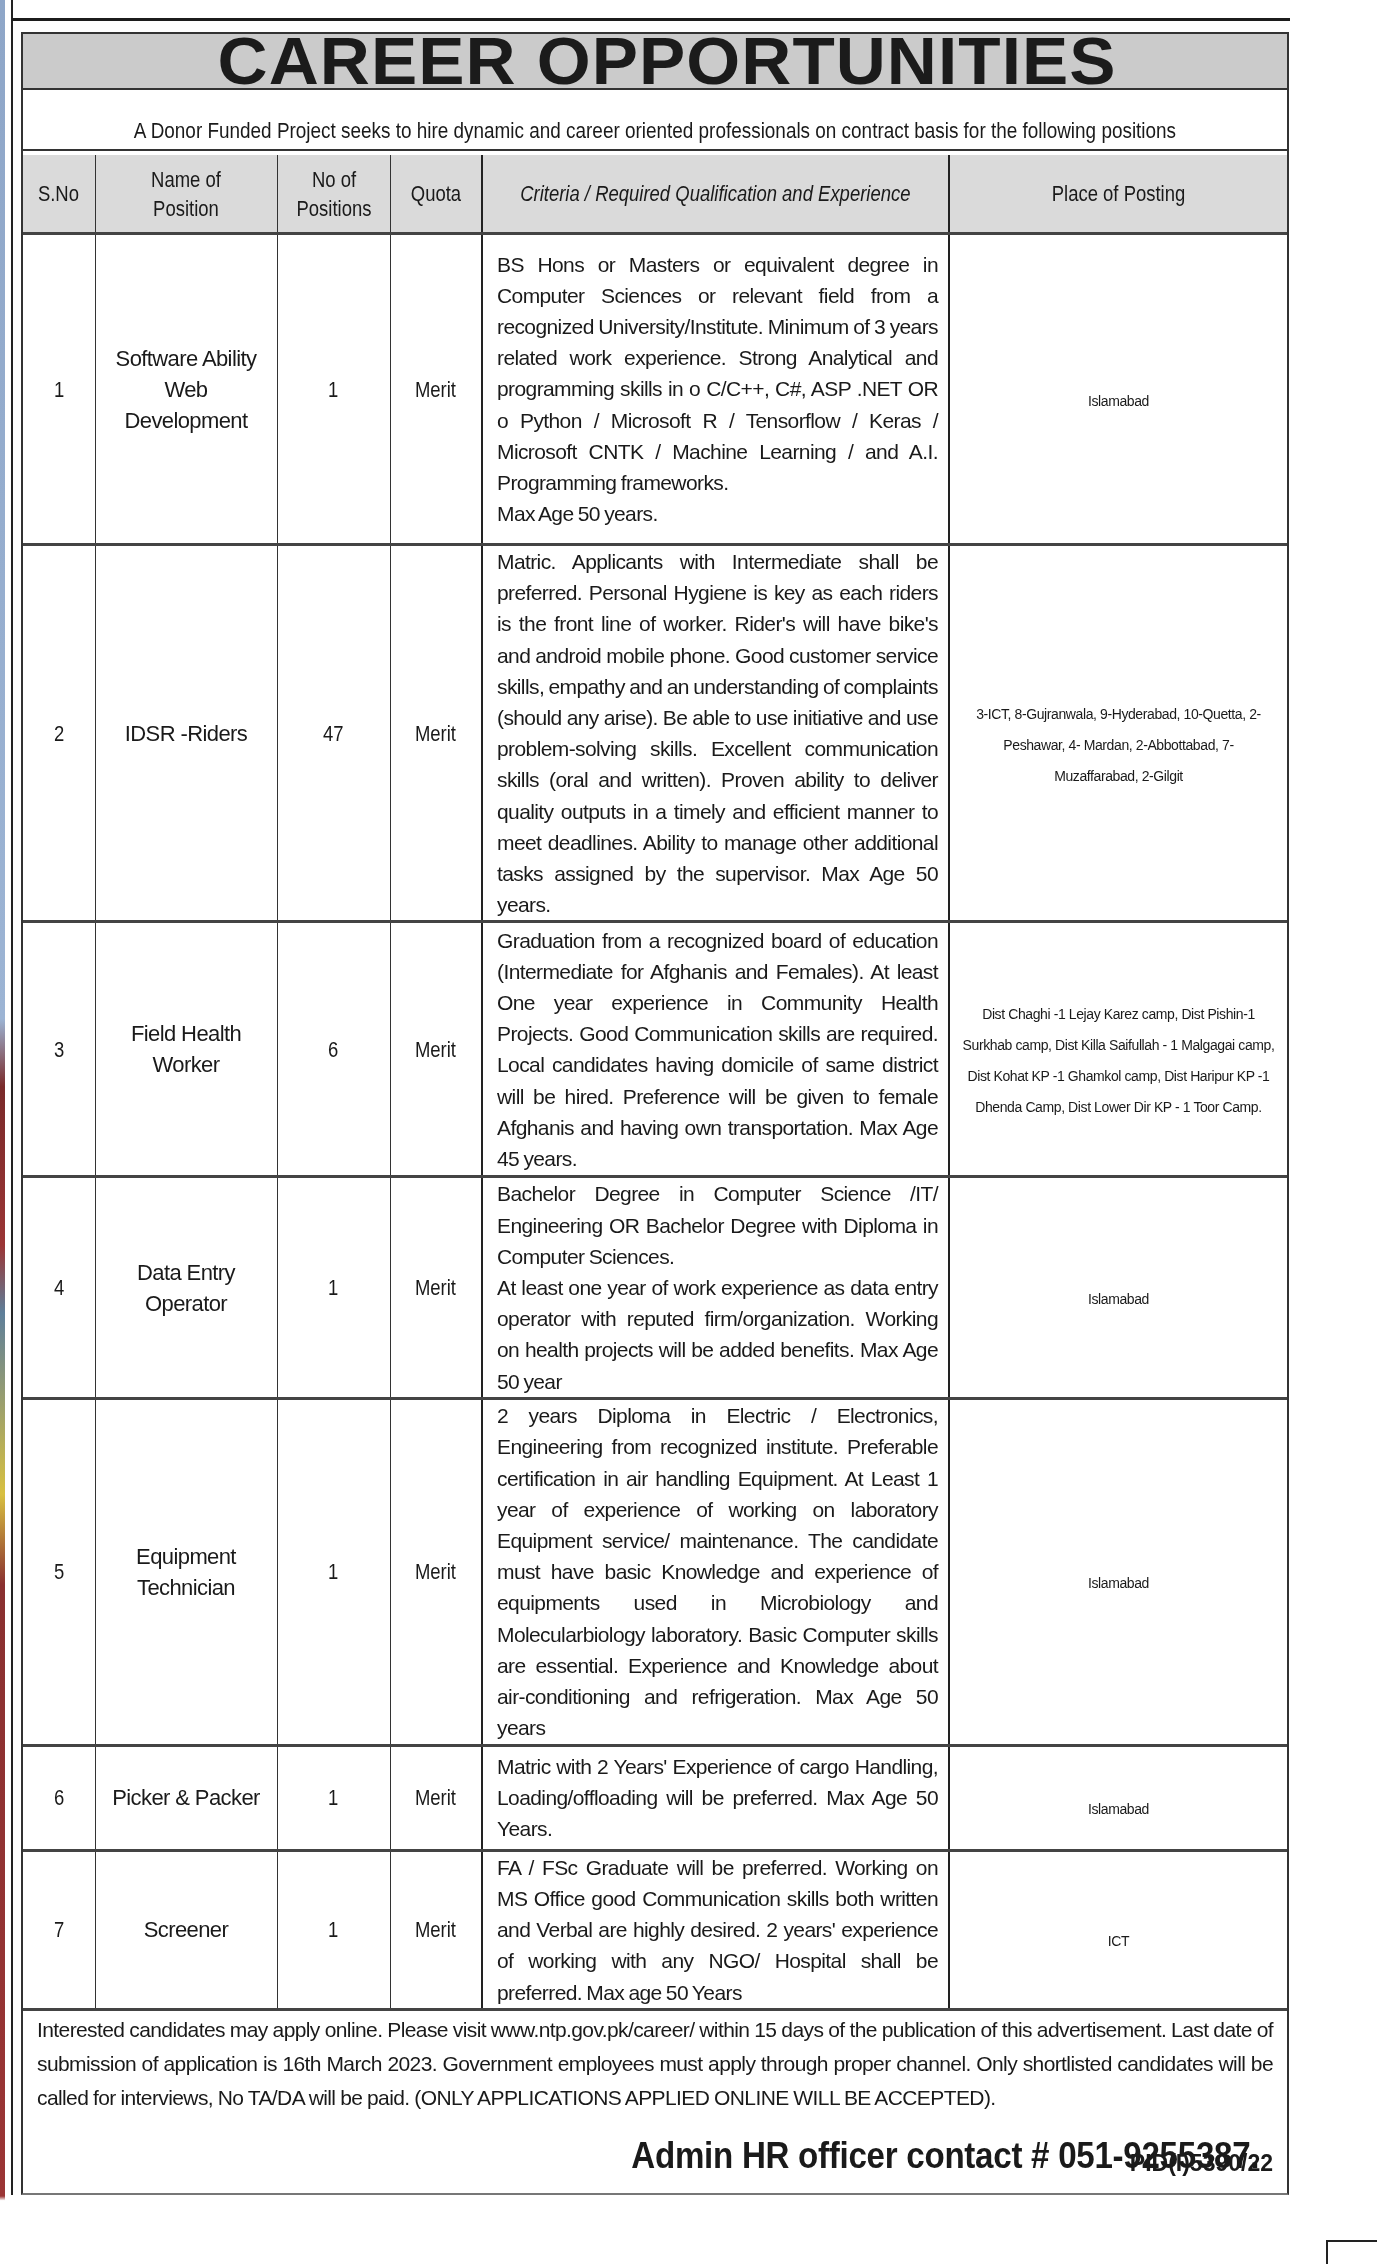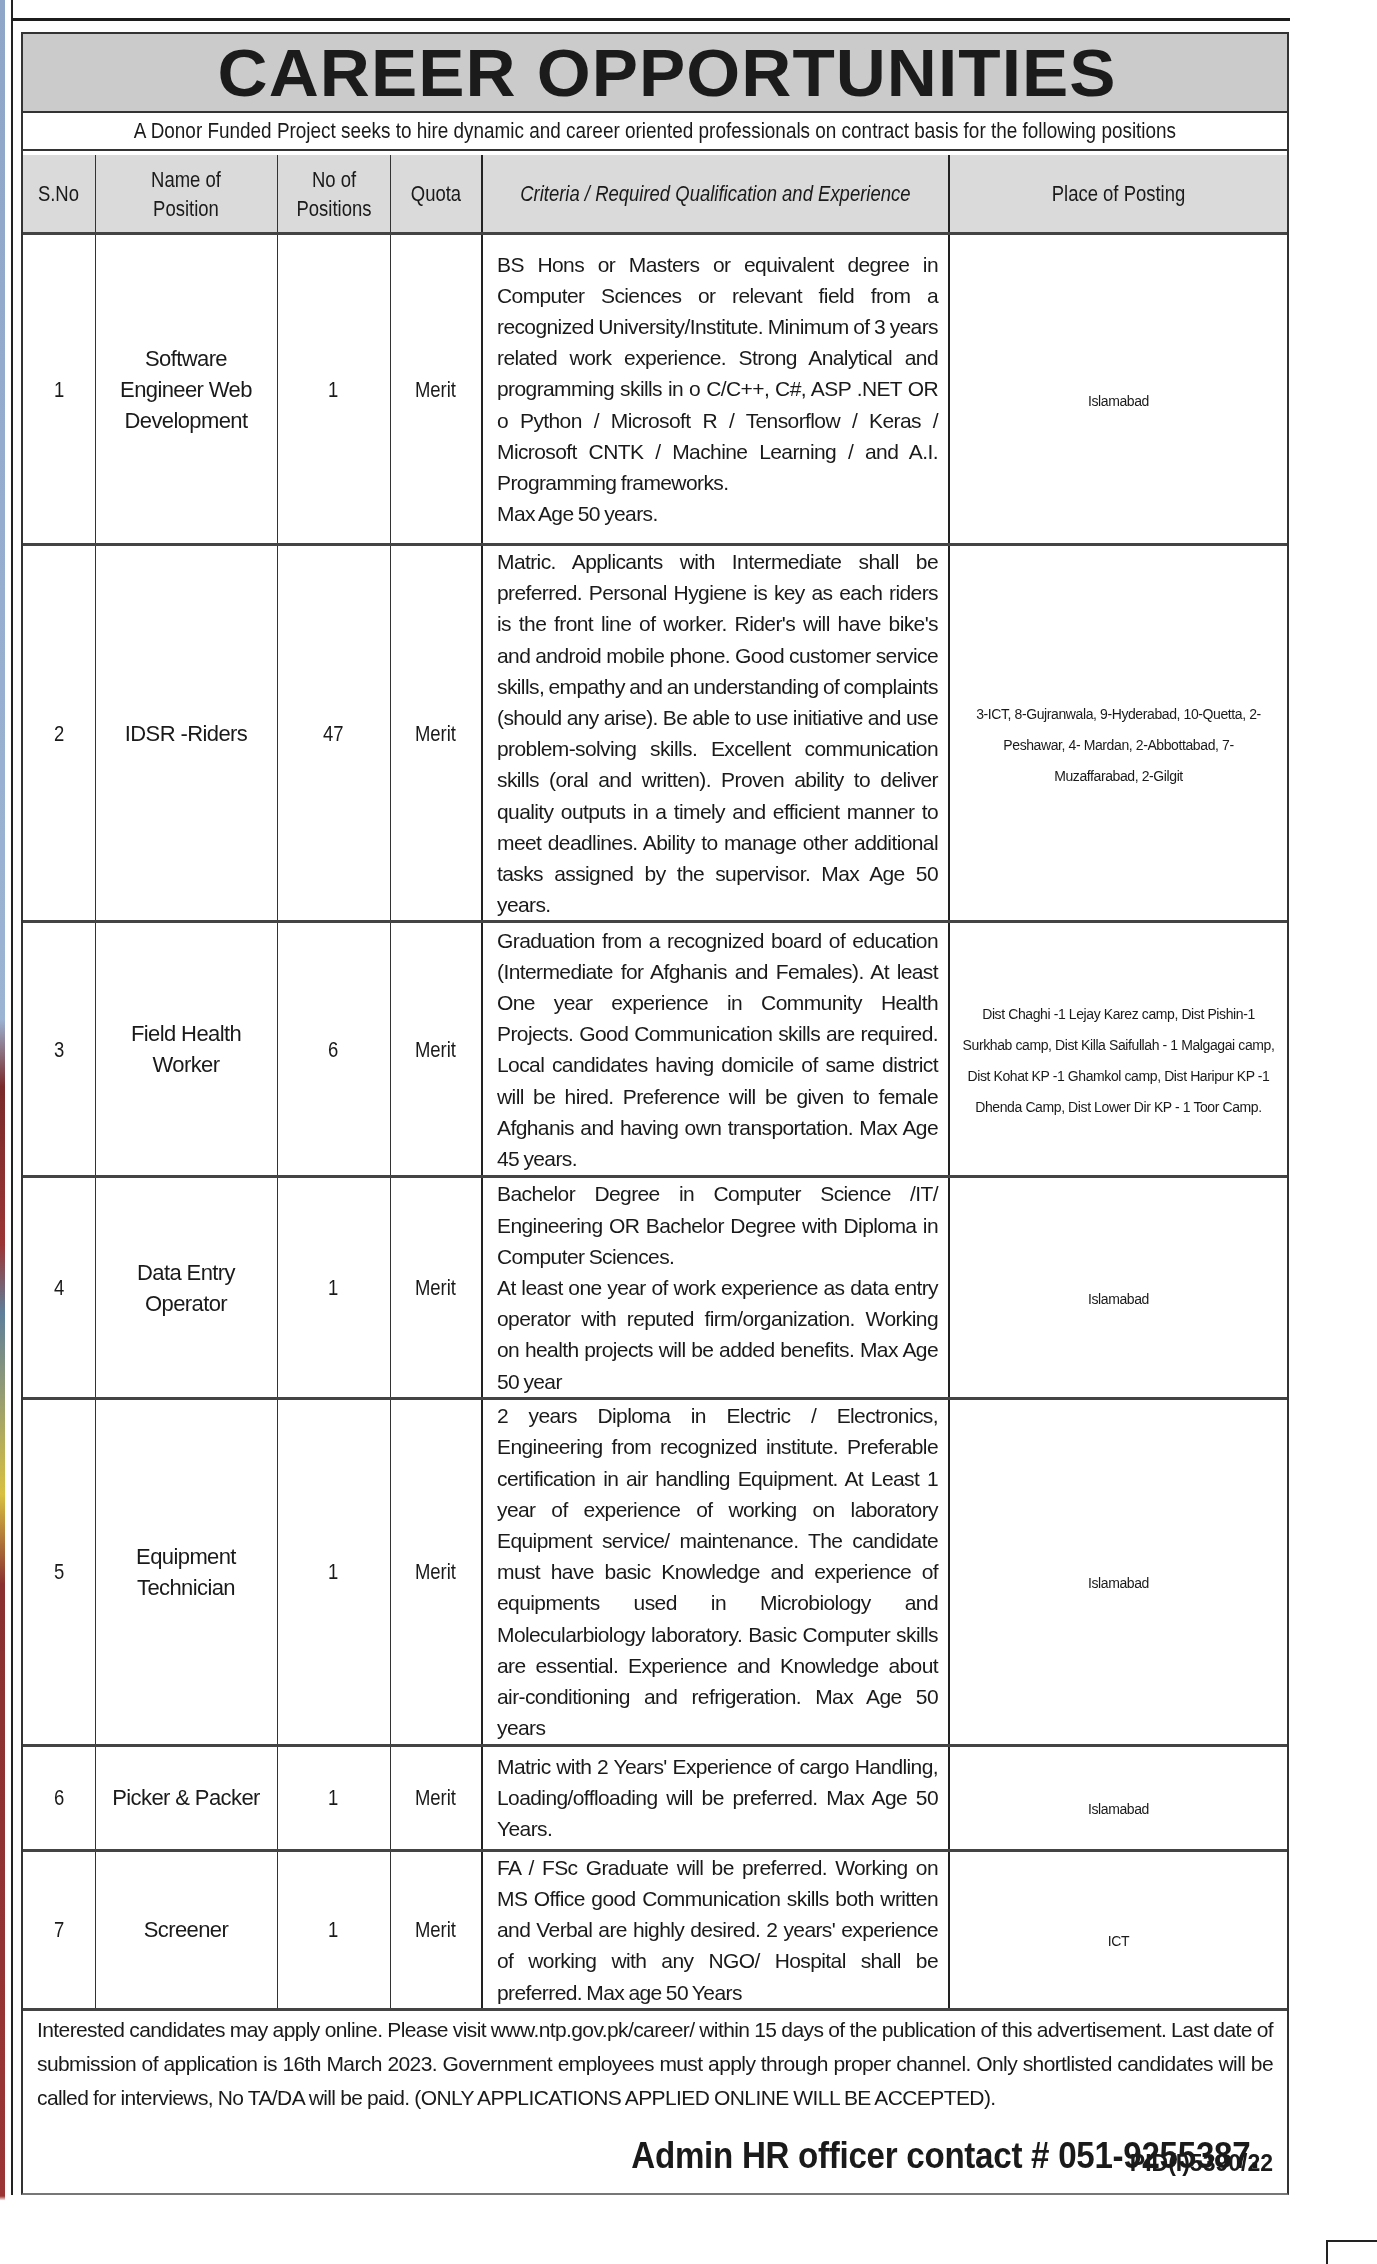--- a/index.html
+++ b/index.html
@@ -8,21 +8,21 @@
   .edge-strip { position: absolute; left: 0; top: 0; width: 5px; height: 2264px;
     background: linear-gradient(to bottom, #8ea6c8 0%, #9cb4d4 45%, #7a2a2a 48%, #9b3535 55%, #5e7f9a 58%, #d8c040 66%, #8a3030 70%, #9b3535 97%, #ffffff 97.2%); }
   .vline { position: absolute; left: 11px; top: 0; width: 2px; height: 2195px; background: #222; }
   .top-rule { position: absolute; left: 12px; top: 18px; width: 1278px; height: 3px; background: #1c1c1c; }
   .corner-mark { position: absolute; left: 1326px; top: 2240px; width: 51px; height: 24px;
     border-left: 2px solid #222; border-top: 2px solid #222; }
 
   .ad { position: absolute; left: 21px; top: 32px; width: 1268px; height: 2163px;
         border: 2px solid #333; box-sizing: border-box; border-bottom-color: #777; }
 
-  .title-band { position: absolute; left: 0; top: 0; width: 100%; height: 79px;
+  .title-band { position: absolute; left: 0; top: 0; width: 100%; height: 56px;
     background: #cbcbcb; border-bottom: 2px solid #333; box-sizing: border-box;
     display: flex; align-items: center; justify-content: center; padding-left: 24px; }
   .title-band h1 { margin: 0; font-size: 66px; font-weight: bold; letter-spacing: 1px;
     color: #1b1b1b; font-family: "Liberation Sans", sans-serif; transform: scaleX(1.05); }
 
   .subtitle { position: absolute; left: 0; top: 79px; width: 100%; height: 38px;
     border-bottom: 2px solid #333; box-sizing: border-box;
     display: flex; align-items: center; justify-content: center;
     font-size: 22px; transform-origin: center; }
   .subtitle span { display: inline-block; transform: scaleX(0.86); white-space: nowrap; }
@@ -83,21 +83,21 @@
         <th><span class="sq" style="width:100px">No of Positions</span></th>
         <th><span class="sq">Quota</span></th>
         <th class="crit-h"><span class="sq" style="white-space:nowrap">Criteria / Required Qualification and Experience</span></th>
         <th><span class="sq">Place of Posting</span></th>
       </tr>
     </thead>
     <tbody id="rows">
         <tr style="height: 311px;">
           <td><span class="sq">1</span></td>
           <td>
-            <div class="name">Software Engineer Web Development</div>
+            <div class="name">Software Ability Web Development</div>
           </td>
           <td><span class="sq">1</span></td>
           <td><span class="sq">Merit</span></td>
           <td class="crit">
             <div class="crit-text">BS Hons or Masters or equivalent degree in Computer Sciences or relevant field from a recognized University/Institute. Minimum of 3 years related work experience. Strong Analytical and programming skills in o C/C++, C#, ASP .NET OR o Python / Microsoft R / Tensorflow / Keras / Microsoft CNTK / Machine Learning / and A.I. Programming frameworks.
 Max Age 50 years.</div>
           </td>
           <td>
             <div class="place">Islamabad</div>
           </td>

